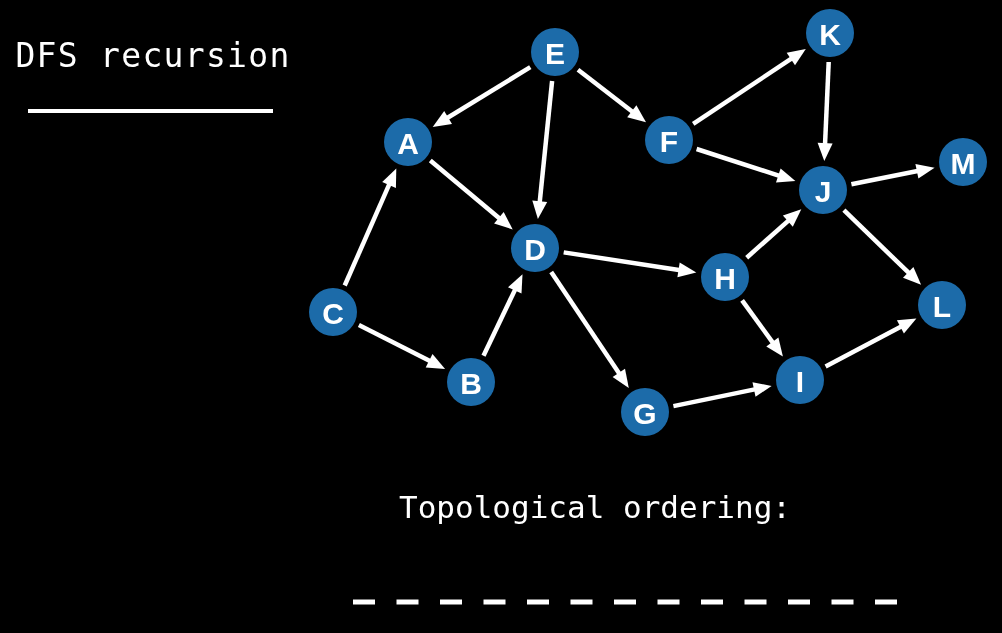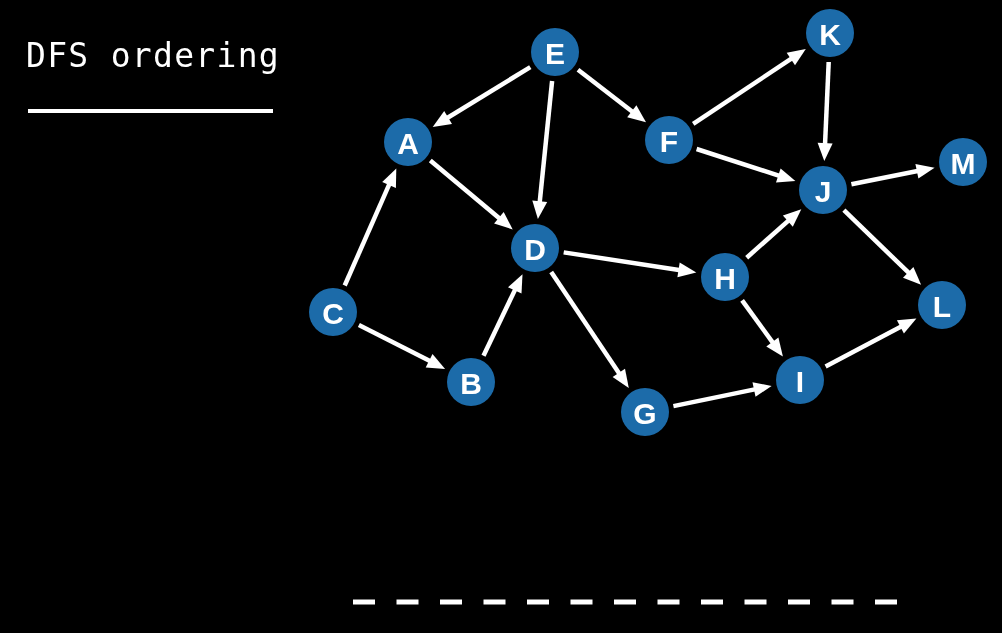--- a/index.html
+++ b/index.html
@@ -128,18 +128,19 @@
       <circle cx="830" cy="33" r="24" fill="#1c6ba9"></circle>
       <text x="830" y="33" fill="#ffffff" text-anchor="middle" dominant-baseline="central" dy="1" class="node-label-text">K</text>
       <circle cx="942" cy="305" r="24" fill="#1c6ba9"></circle>
       <text x="942" y="305" fill="#ffffff" text-anchor="middle" dominant-baseline="central" dy="1" class="node-label-text">L</text>
       <circle cx="963" cy="162" r="24" fill="#1c6ba9"></circle>
       <text x="963" y="162" fill="#ffffff" text-anchor="middle" dominant-baseline="central" dy="1" class="node-label-text">M</text>
       <line x1="353" y1="602" x2="900" y2="602" stroke="#ffffff" stroke-width="5" stroke-dasharray="22 21.5"></line>
     </svg>
 
   <div class="heading">
-    <div>DFS ordering</div>
+    <div>DFS recursion</div>
   </div>
   <div class="title-underline"></div>
 
+  <div class="footer-label">Topological ordering:</div>
 
 </div>
 
 </body></html>

